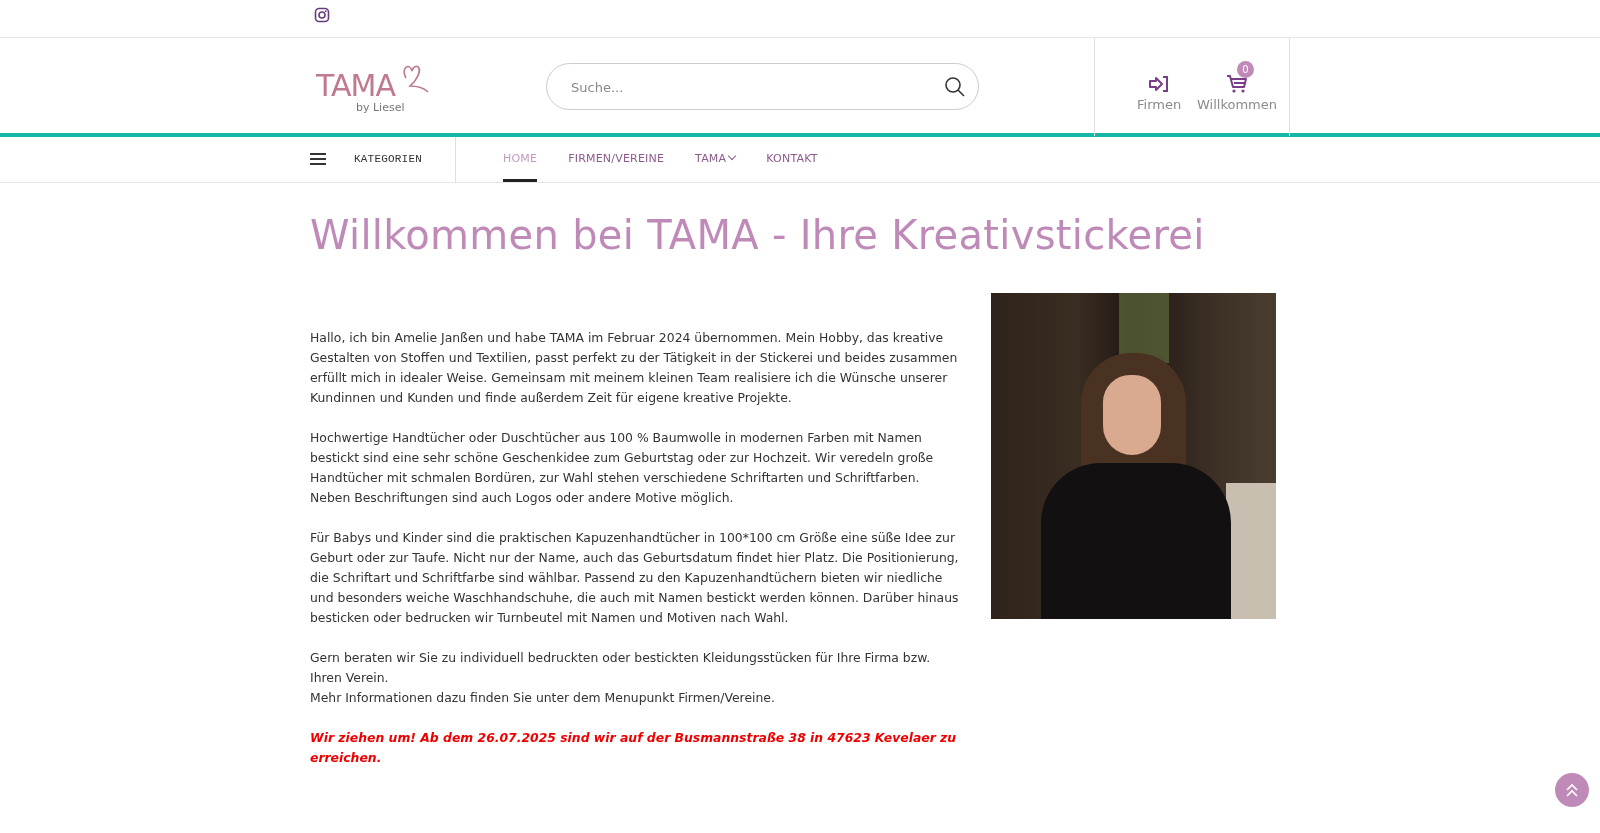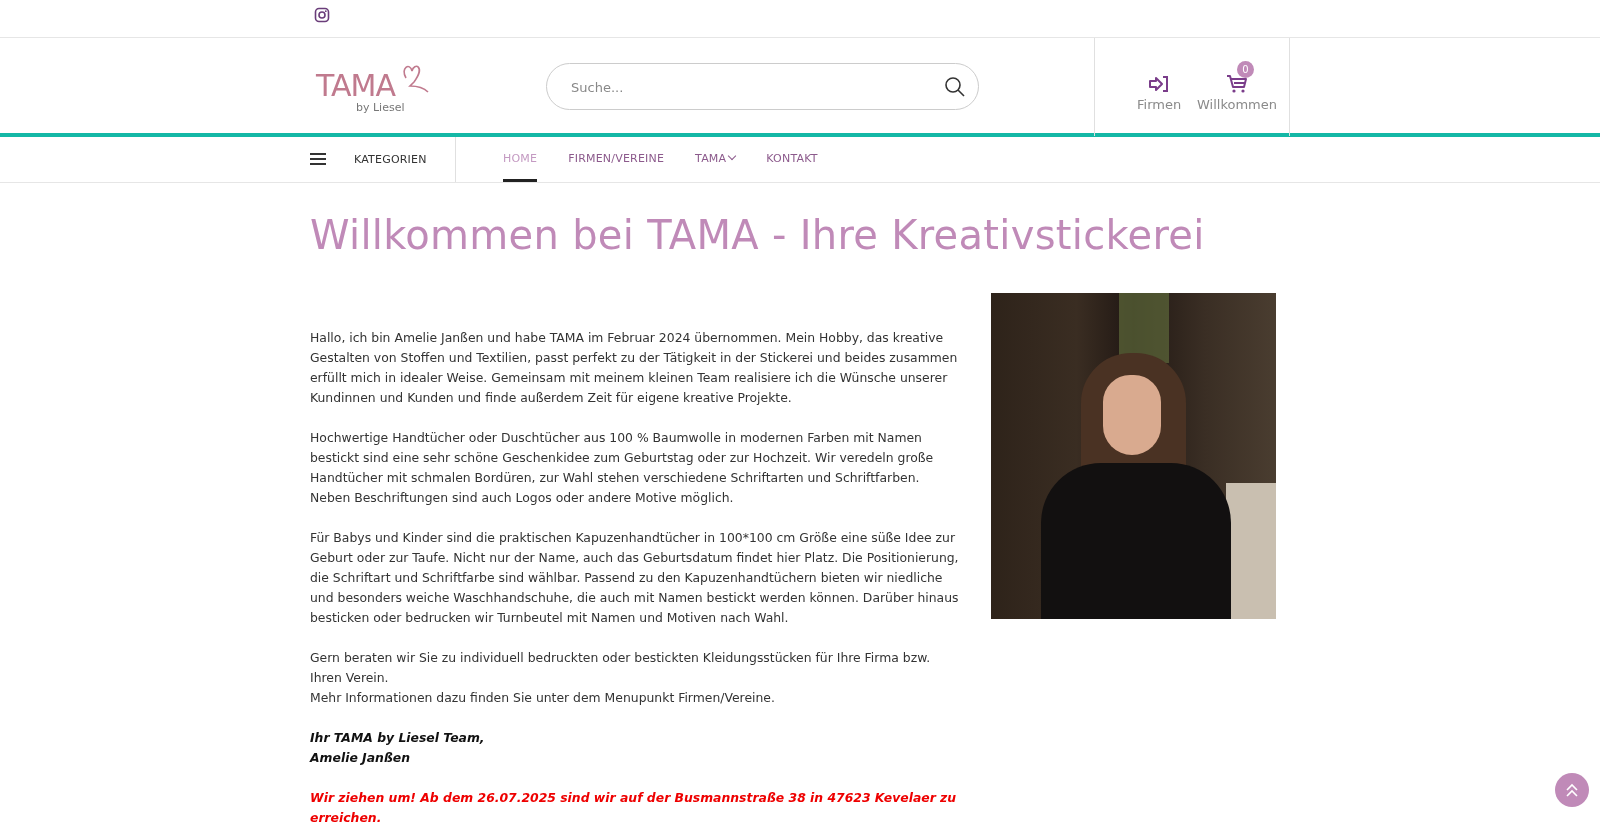--- a/index.html
+++ b/index.html
@@ -15,21 +15,21 @@
     .account-box { position: absolute; left: 1094px; top: 0; width: 196px; height: 98px; border-left: 1px solid #e0e0e0; border-right: 1px solid #e0e0e0; }
     .acc-item { position: absolute; top: 36px; text-align: center; font-size: 13px; color: #8a8a8a; }
     .acc-item.login { left: 42px; }
     .acc-item.cart { left: 102px; }
     .acc-item svg { display: block; margin: 0 auto 3px; }
     .badge { position: absolute; top: -13px; left: 40px; width: 17px; height: 17px; border-radius: 50%; background: #c08ab8; color: #fff; font-size: 10px; line-height: 17px; text-align: center; }
     .navbar { height: 46px; border-bottom: 1px solid #e6e6e6; position: relative; }
     .cat { position: absolute; left: 310px; top: 0; width: 146px; height: 45px; border-right: 1px solid #e0e0e0; }
     .cat .burger { position: absolute; left: 0; top: 16px; width: 16px; height: 12px; }
     .cat .burger span { display: block; height: 2px; background: #333; margin-bottom: 3px; }
-    .cat .lbl { position: absolute; left: 44px; top: 16px; font-size: 11px; color: #333; letter-spacing: 0.2px; }
+    .cat .lbl { position: absolute; left: 44px; top: 16px; font-size: 11px; color: #333; letter-spacing: 0.2px; font-family: Liberation Mono, monospace; }
     .menu { position: absolute; left: 503px; top: 0; height: 45px; display: flex; align-items: flex-end; }
     .menu a { display: block; font-size: 11px; color: #8c5a8c; text-decoration: none; margin-right: 31px; padding-top: 15px; height: 45px; position: relative; letter-spacing: 0.2px; }
     .menu a.active { color: #c49ac2; }
     .menu a.active::after { content: ""; position: absolute; left: 0; right: 0; bottom: 0; height: 3px; background: #222; }
     .menu .chev { display: inline-block; width: 6px; height: 6px; border-right: 1.5px solid #8c5a8c; border-bottom: 1.5px solid #8c5a8c; transform: rotate(45deg); margin-left: 3px; position: relative; top: -3px; }
     h1 { position: absolute; left: 310px; top: 212px; font-size: 40px; font-weight: normal; color: #c08ab8; letter-spacing: 0.3px; }
     .content { position: absolute; left: 310px; top: 292px; width: 652px; font-size: 12.4px; line-height: 20px; color: #333; margin-top: 36px; }
     .content p { margin-bottom: 20px; }
     .content p.nomb { margin-bottom: 0; }
     .content .sig { font-weight: bold; font-style: italic; color: #111; }
@@ -112,24 +112,20 @@
 </div>
 
 <h1>Willkommen bei TAMA - Ihre Kreativstickerei</h1>
 
 <div class="content">
   <p>Hallo, ich bin Amelie Janßen und habe TAMA im Februar 2024 übernommen. Mein Hobby, das kreative Gestalten von Stoffen und Textilien, passt perfekt zu der Tätigkeit in der Stickerei und beides zusammen erfüllt mich in idealer Weise. Gemeinsam mit meinem kleinen Team realisiere ich die Wünsche unserer Kundinnen und Kunden und finde außerdem Zeit für eigene kreative Projekte.</p>
   <p>Hochwertige Handtücher oder Duschtücher aus 100 % Baumwolle in modernen Farben mit Namen bestickt sind eine sehr schöne Geschenkidee zum Geburtstag oder zur Hochzeit. Wir veredeln große Handtücher mit schmalen Bordüren, zur Wahl stehen verschiedene Schriftarten und Schriftfarben. Neben Beschriftungen sind auch Logos oder andere Motive möglich.</p>
   <p>Für Babys und Kinder sind die praktischen Kapuzenhandtücher in 100*100 cm Größe eine süße Idee zur Geburt oder zur Taufe. Nicht nur der Name, auch das Geburtsdatum findet hier Platz. Die Positionierung, die Schriftart und Schriftfarbe sind wählbar. Passend zu den Kapuzenhandtüchern bieten wir niedliche und besonders weiche Waschhandschuhe, die auch mit Namen bestickt werden können. Darüber hinaus besticken oder bedrucken wir Turnbeutel mit Namen und Motiven nach Wahl.</p>
   <p class="nomb">Gern beraten wir Sie zu individuell bedruckten oder bestickten Kleidungsstücken für Ihre Firma bzw. Ihren Verein.</p>
   <p>Mehr Informationen dazu finden Sie unter dem Menupunkt Firmen/Vereine.</p>
-  <p>
-    <span class="sig">Ihr TAMA by Liesel Team,</span><br>
-    <span class="sig">Amelie Janßen</span>
-  </p>
   <p class="notice">Wir ziehen um! Ab dem 26.07.2025 sind wir auf der Busmannstraße 38 in 47623 Kevelaer zu erreichen.</p>
 </div>
 
 <div class="photo" title="Portrait Amelie Janßen">
   <div class="green"></div>
   <div class="ground"></div>
   <div class="hair"></div>
   <div class="face"></div>
   <div class="body"></div>
 </div>

